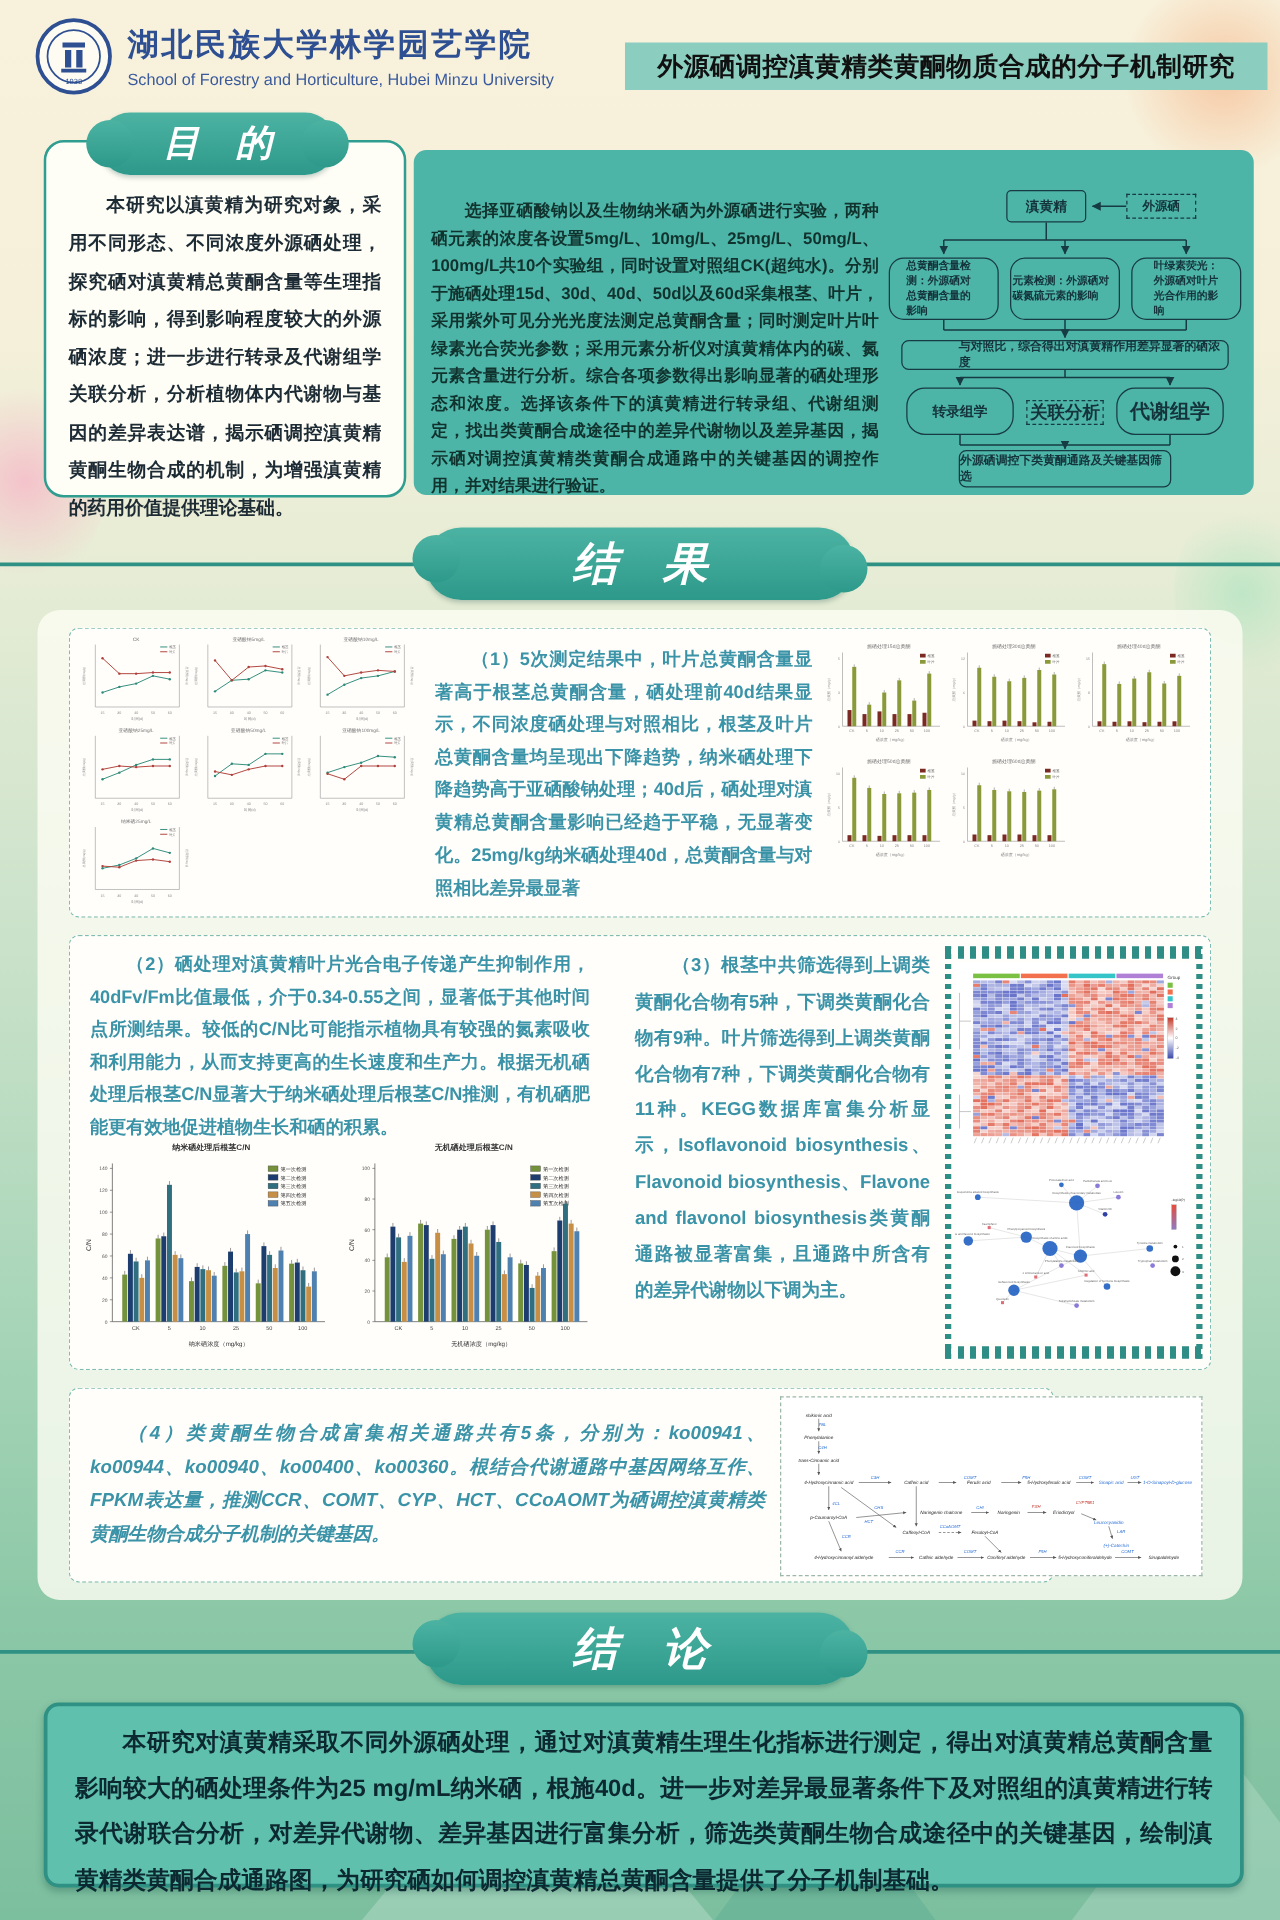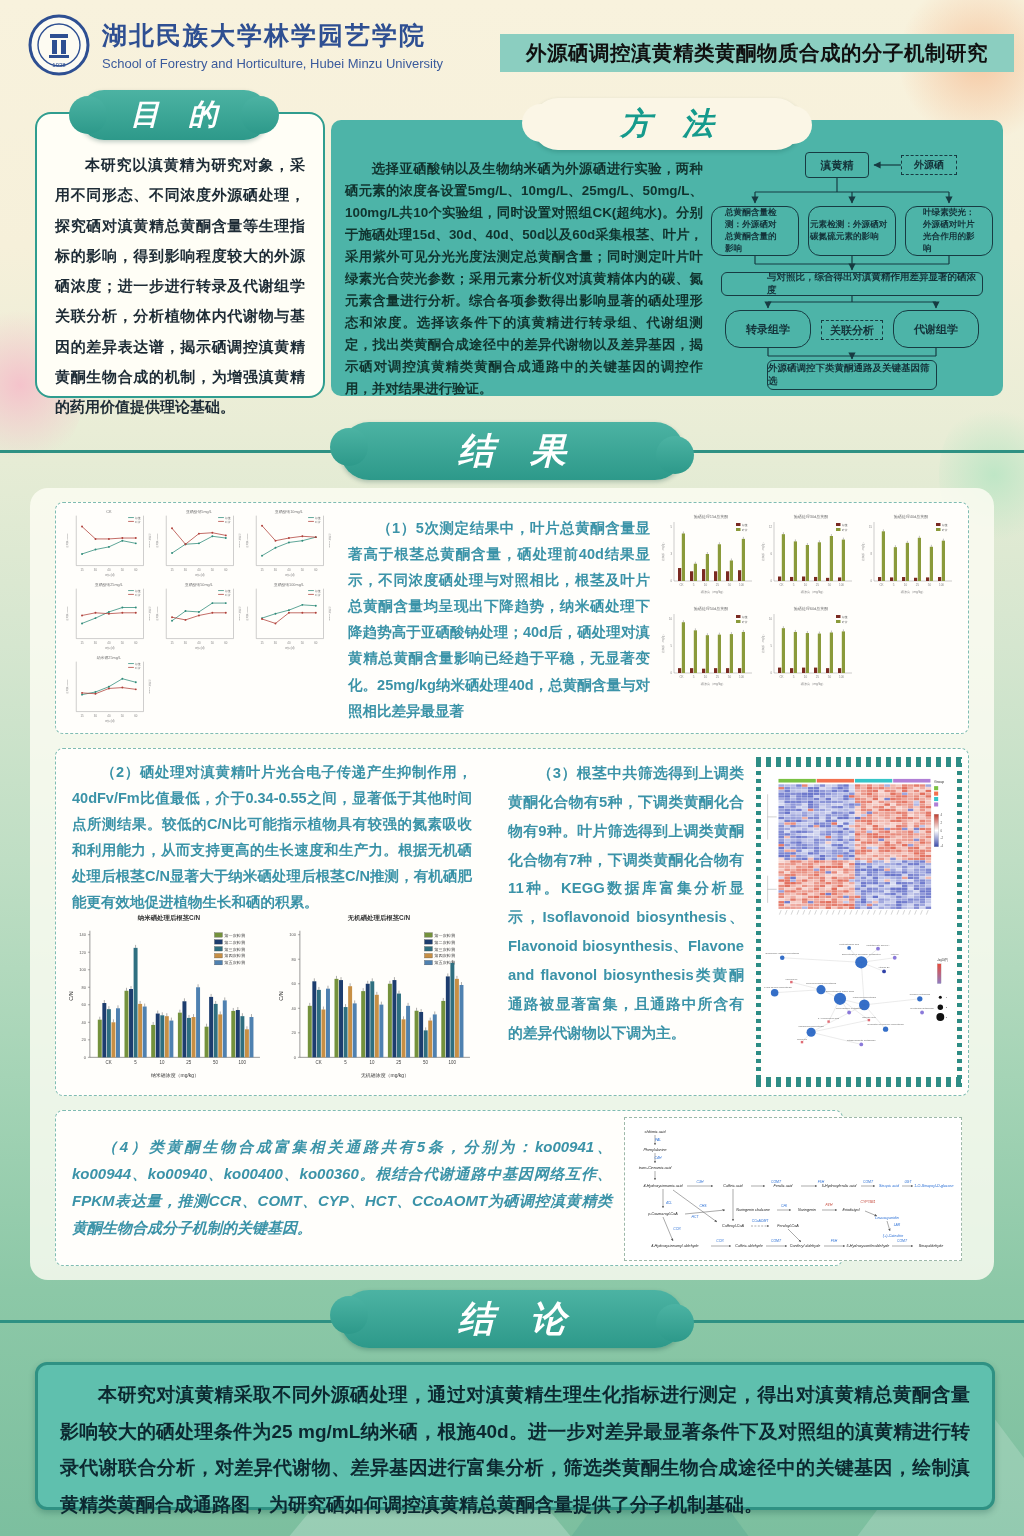--- a/index.html
+++ b/index.html
@@ -82,21 +82,20 @@
   <div class="title-strip">
     <span>外源硒调控滇黄精类黄酮物质合成的分子机制研究</span>
   </div>
 
   <div class="purpose-box">
     <div class="cloud cloud-teal" style="left:42px;top:-24px;width:190px;height:50px;font-size:29px;">目　的</div>
     <div class="purpose-body">本研究以滇黄精为研究对象，采用不同形态、不同浓度外源硒处理，探究硒对滇黄精总黄酮含量等生理指标的影响，得到影响程度较大的外源硒浓度；进一步进行转录及代谢组学关联分析，分析植物体内代谢物与基因的差异表达谱，揭示硒调控滇黄精黄酮生物合成的机制，为增强滇黄精的药用价值提供理论基础。</div>
   </div>
 
   <div class="methods-box">
-    <div class="cloud cloud-cream" style="left:50%;margin-left:-135px;top:-22px;width:270px;height:52px;font-size:31px;">方　法</div>
     <div class="methods-body">选择亚硒酸钠以及生物纳米硒为外源硒进行实验，两种硒元素的浓度各设置5mg/L、10mg/L、25mg/L、50mg/L、100mg/L共10个实验组，同时设置对照组CK(超纯水)。分别于施硒处理15d、30d、40d、50d以及60d采集根茎、叶片，采用紫外可见分光光度法测定总黄酮含量；同时测定叶片叶绿素光合荧光参数；采用元素分析仪对滇黄精体内的碳、氮元素含量进行分析。综合各项参数得出影响显著的硒处理形态和浓度。选择该条件下的滇黄精进行转录组、代谢组测定，找出类黄酮合成途径中的差异代谢物以及差异基因，揭示硒对调控滇黄精类黄酮合成通路中的关键基因的调控作用，并对结果进行验证。</div>
 
     <div class="flowchart">
       <svg width="288" height="240" style="position:absolute;left:0;top:0;">
         <defs>
             <marker id="ah" markerWidth="7" markerHeight="7" refX="5.5" refY="3" orient="auto">
           <path d="M0 0 L6 3 L0 6 Z" fill="#173b42"></path>
             </marker>
           </defs>
         <g stroke="#173b42" stroke-width="1.2" fill="none">
@@ -121,22 +120,22 @@
           <line x1="143" y1="206" x2="143" y2="209" marker-end="url(#ah)"></line>
         </g>
       </svg>
       <div class="fc-node" style="left:96px;top:2px;width:64px;height:26px;font-size:11px;border-radius:4px;">滇黄精</div>
       <div class="fc-node" style="left:192px;top:5px;width:56px;height:20px;font-size:10px;border-style:dashed;">外源硒</div>
       <div class="fc-node" style="left:2px;top:56px;width:88px;height:50px;font-size:8.6px;border-radius:12px;padding:13px;">总黄酮含量检测：外源硒对总黄酮含量的影响</div>
       <div class="fc-node" style="left:99px;top:56px;width:88px;height:50px;font-size:8.6px;border-radius:12px;padding:1px;">元素检测：外源硒对碳氮硫元素的影响</div>
       <div class="fc-node" style="left:196px;top:56px;width:88px;height:50px;font-size:8.6px;border-radius:12px;padding:17px;">叶绿素荧光：外源硒对叶片光合作用的影响</div>
       <div class="fc-node" style="left:12px;top:122px;width:262px;height:24px;font-size:9.5px;border-radius:6px;padding-left:45px;">与对照比，综合得出对滇黄精作用差异显著的硒浓度</div>
       <div class="fc-node" style="left:16px;top:160px;width:86px;height:38px;font-size:11px;border-radius:15px;">转录组学</div>
-      <div class="fc-node" style="left:112px;top:170px;width:62px;height:20px;font-size:11px;border-style:dashed;">关联分析</div>
-      <div class="fc-node" style="left:184px;top:160px;width:86px;height:38px;font-size:11px;border-radius:15px;">代谢组学</div>
+      <div class="fc-node" style="left:112px;top:170px;width:62px;height:20px;font-size:14px;border-style:dashed;">关联分析</div>
+      <div class="fc-node" style="left:184px;top:160px;width:86px;height:38px;font-size:16px;border-radius:15px;">代谢组学</div>
       <div class="fc-node" style="left:58px;top:210px;width:170px;height:30px;font-size:9.5px;border-radius:6px;">外源硒调控下类黄酮通路及关键基因筛选</div>
     </div>
   </div>
 
   <div class="hline" style="top:450px;"></div>
   <div class="cloud cloud-teal" style="left:50%;margin-left:-172px;top:422px;width:344px;height:58px;font-size:36px;">结　果</div>
 
   <div class="results-panel">
 
     <div class="subpanel" style="left:25px;top:14px;width:914px;height:232px;">

